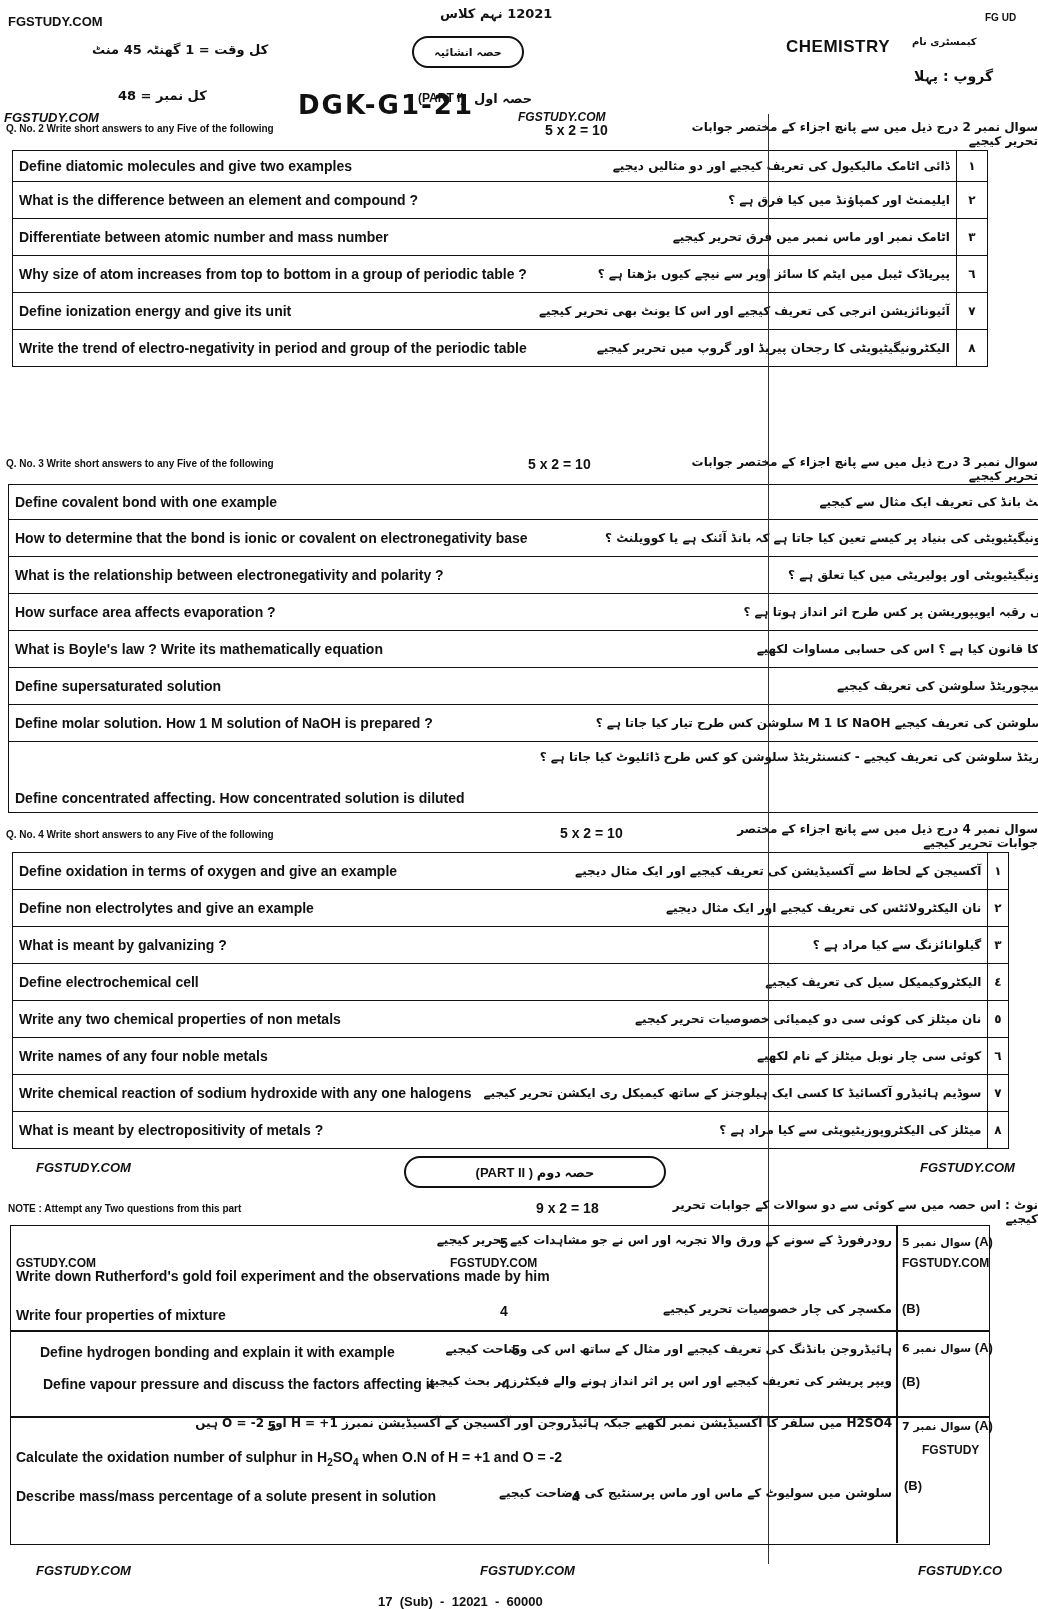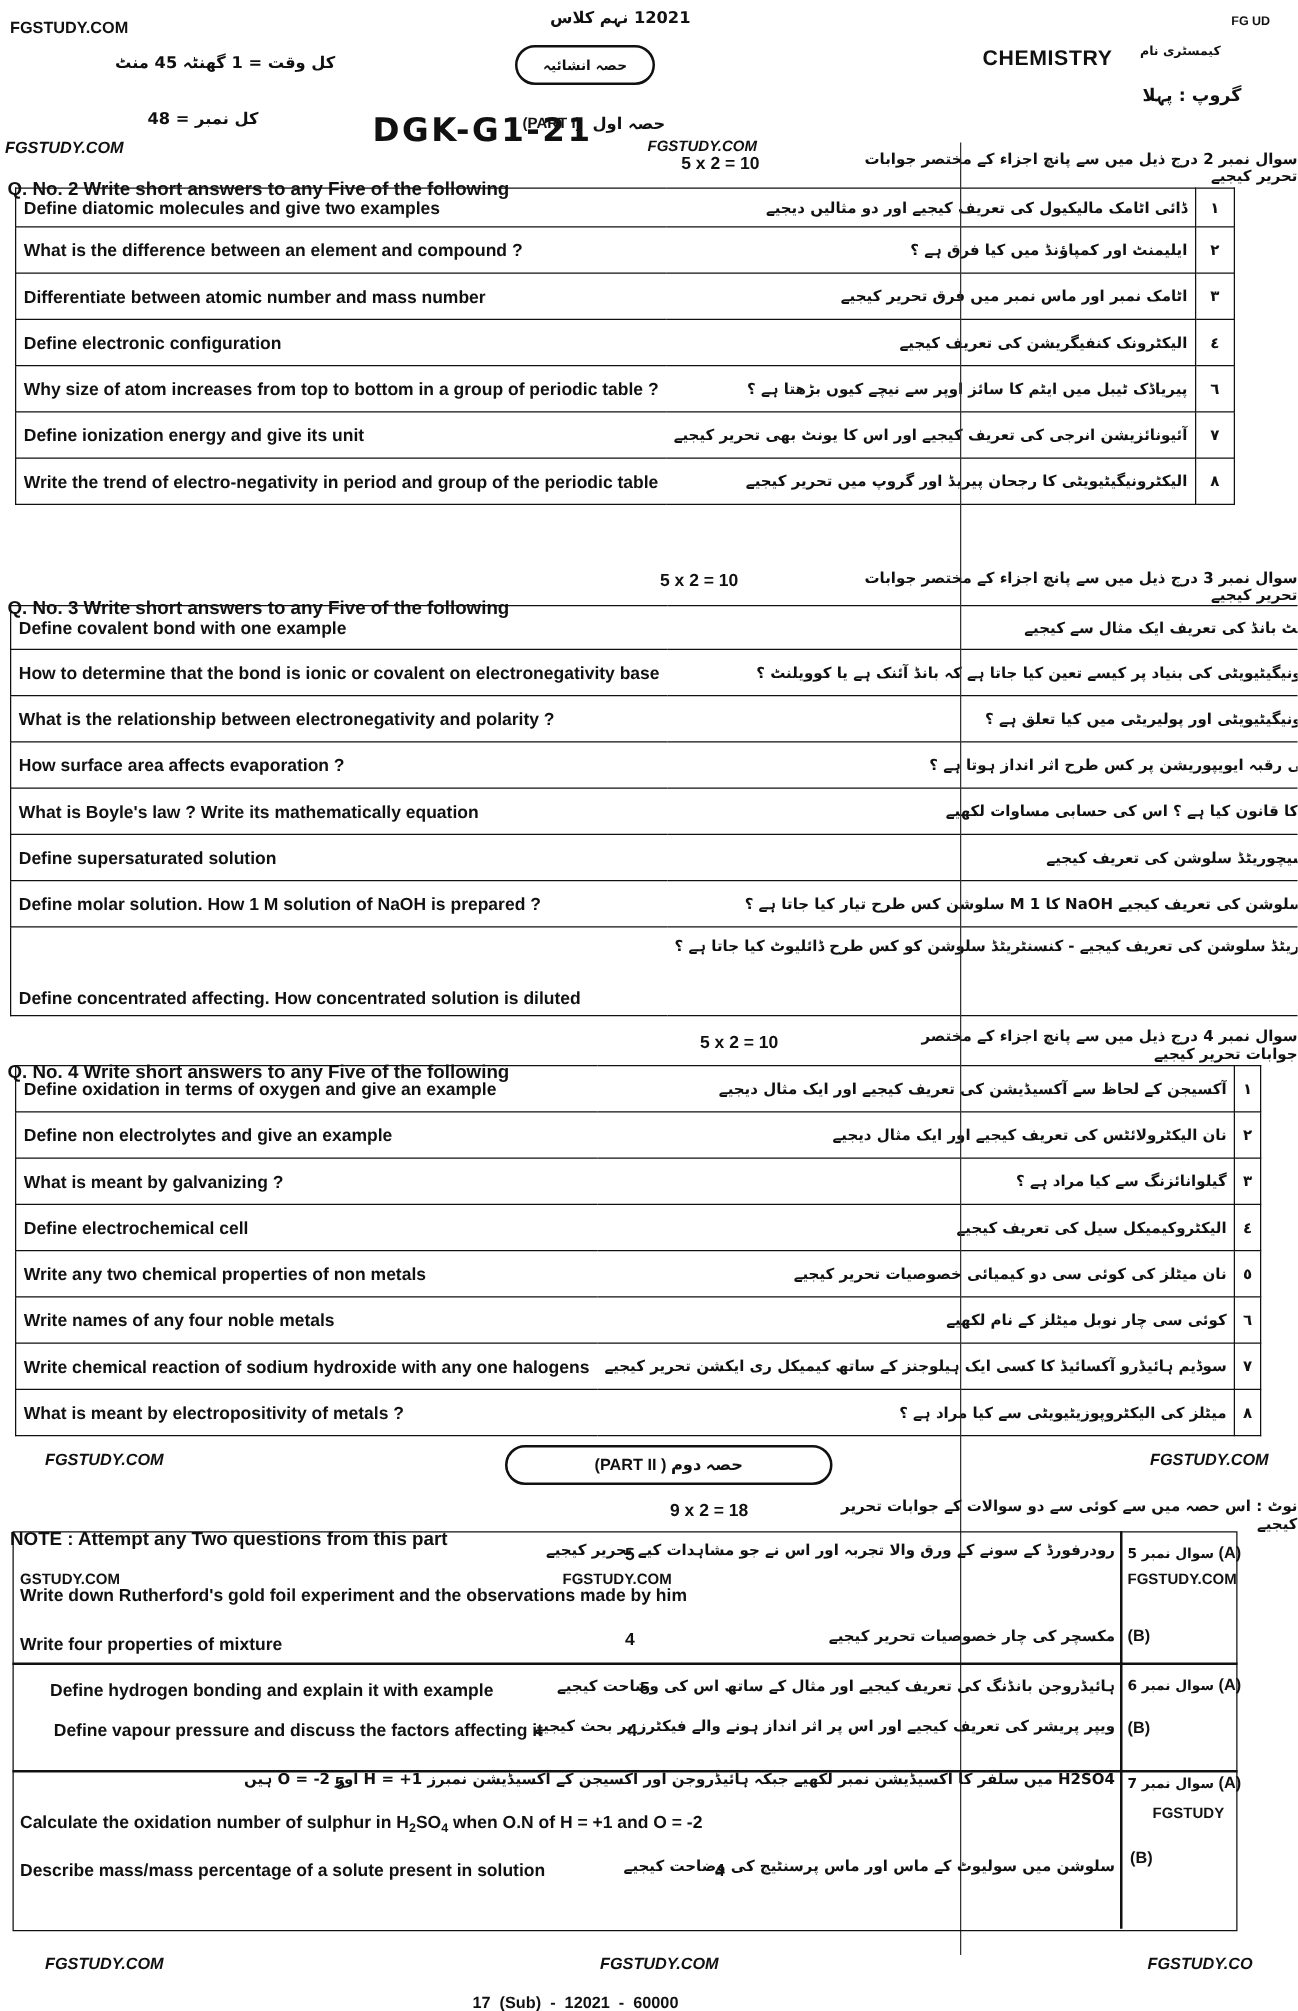--- a/index.html
+++ b/index.html
@@ -10,21 +10,21 @@
   .abs { position: absolute; }
   .wm { font-weight: bold; font-size: 13px; color: #111; }
   .wm.it { font-style: italic; }
   .urdu { font-family: "DejaVu Sans", sans-serif; direction: rtl; unicode-bidi: embed; font-weight: bold; }
   .hdr-title { font-weight: bold; font-size: 17px; letter-spacing: 0.5px; }
   .pill {
     border: 2px solid #111; border-radius: 22px; height: 28px;
     display: flex; align-items: center; justify-content: center; font-weight: bold; font-size: 13px;
   }
   .hand { font-family: "DejaVu Sans", sans-serif; font-weight: bold; font-size: 26px; letter-spacing: 2px; }
-  .qhead { font-weight: bold; font-size: 15px; white-space: nowrap; margin-top: 20px; }
+  .qhead { font-weight: bold; font-size: 10px; white-space: nowrap; }
   .marks { font-weight: bold; font-size: 14px; white-space: nowrap; }
   table.qt { border-collapse: collapse; position: absolute; }
   table.qt td { border: 1.5px solid #111; padding: 0 6px; font-size: 14px; font-weight: bold; height: 30px; vertical-align: middle; }
   table.qt td.en { text-align: left; white-space: nowrap; border-right: none; }
   table.qt td.ur { text-align: right; direction: rtl; font-family: "DejaVu Sans", sans-serif; font-size: 12px; white-space: nowrap; border-left: none; }
   table.qt td.num { width: 20px; text-align: center; font-size: 12px; font-family: "DejaVu Sans", sans-serif; }
   .vline { position: absolute; width: 1px; background: #333; }
   .p2 { position: absolute; border: 1.5px solid #111; }
   .p2row { position: absolute; font-weight: bold; font-size: 14px; white-space: nowrap; }
   .p2ur { position: absolute; direction: rtl; font-family: "DejaVu Sans", sans-serif; font-weight: bold; font-size: 12px; white-space: nowrap; }
@@ -67,25 +67,20 @@
         <td class="en" style="height:36px">What is the difference between an element and compound ?</td>
         <td class="ur">ایلیمنٹ اور کمپاؤنڈ میں کیا فرق ہے ؟</td>
         <td class="num">٢</td>
       </tr>
     <tr>
         <td class="en" style="height:36px">Differentiate between atomic number and mass number</td>
         <td class="ur">اٹامک نمبر اور ماس نمبر میں فرق تحریر کیجیے</td>
         <td class="num">٣</td>
       </tr>
     <tr>
-        <td class="en" style="height:36px">Define electronic configuration</td>
-        <td class="ur">الیکٹرونک کنفیگریشن کی تعریف کیجیے</td>
-        <td class="num">٤</td>
-      </tr>
-    <tr>
         <td class="en" style="height:36px">Why size of atom increases from top to bottom in a group  of periodic table ?</td>
         <td class="ur">پیریاڈک ٹیبل میں ایٹم کا سائز اوپر سے نیچے کیوں بڑھتا ہے ؟</td>
         <td class="num">٦</td>
       </tr>
     <tr>
         <td class="en" style="height:36px">Define ionization energy and give its unit</td>
         <td class="ur">آئیونائزیشن انرجی کی تعریف کیجیے اور اس کا یونٹ بھی تحریر کیجیے</td>
         <td class="num">٧</td>
       </tr>
     <tr>

